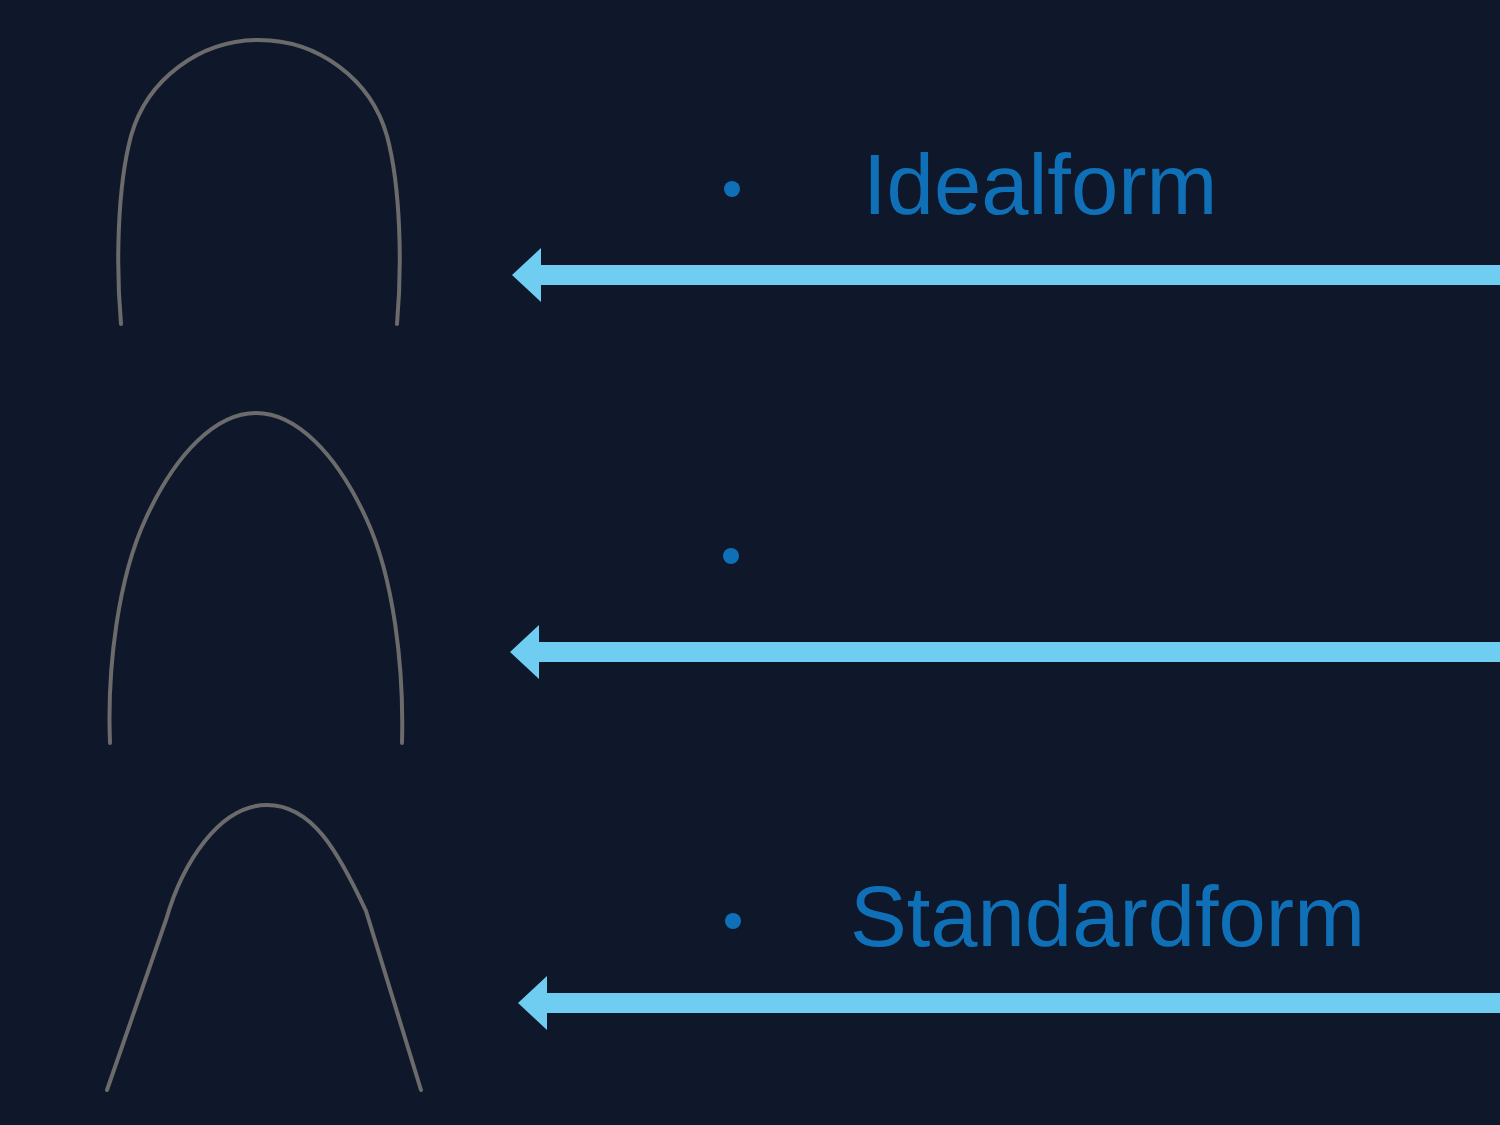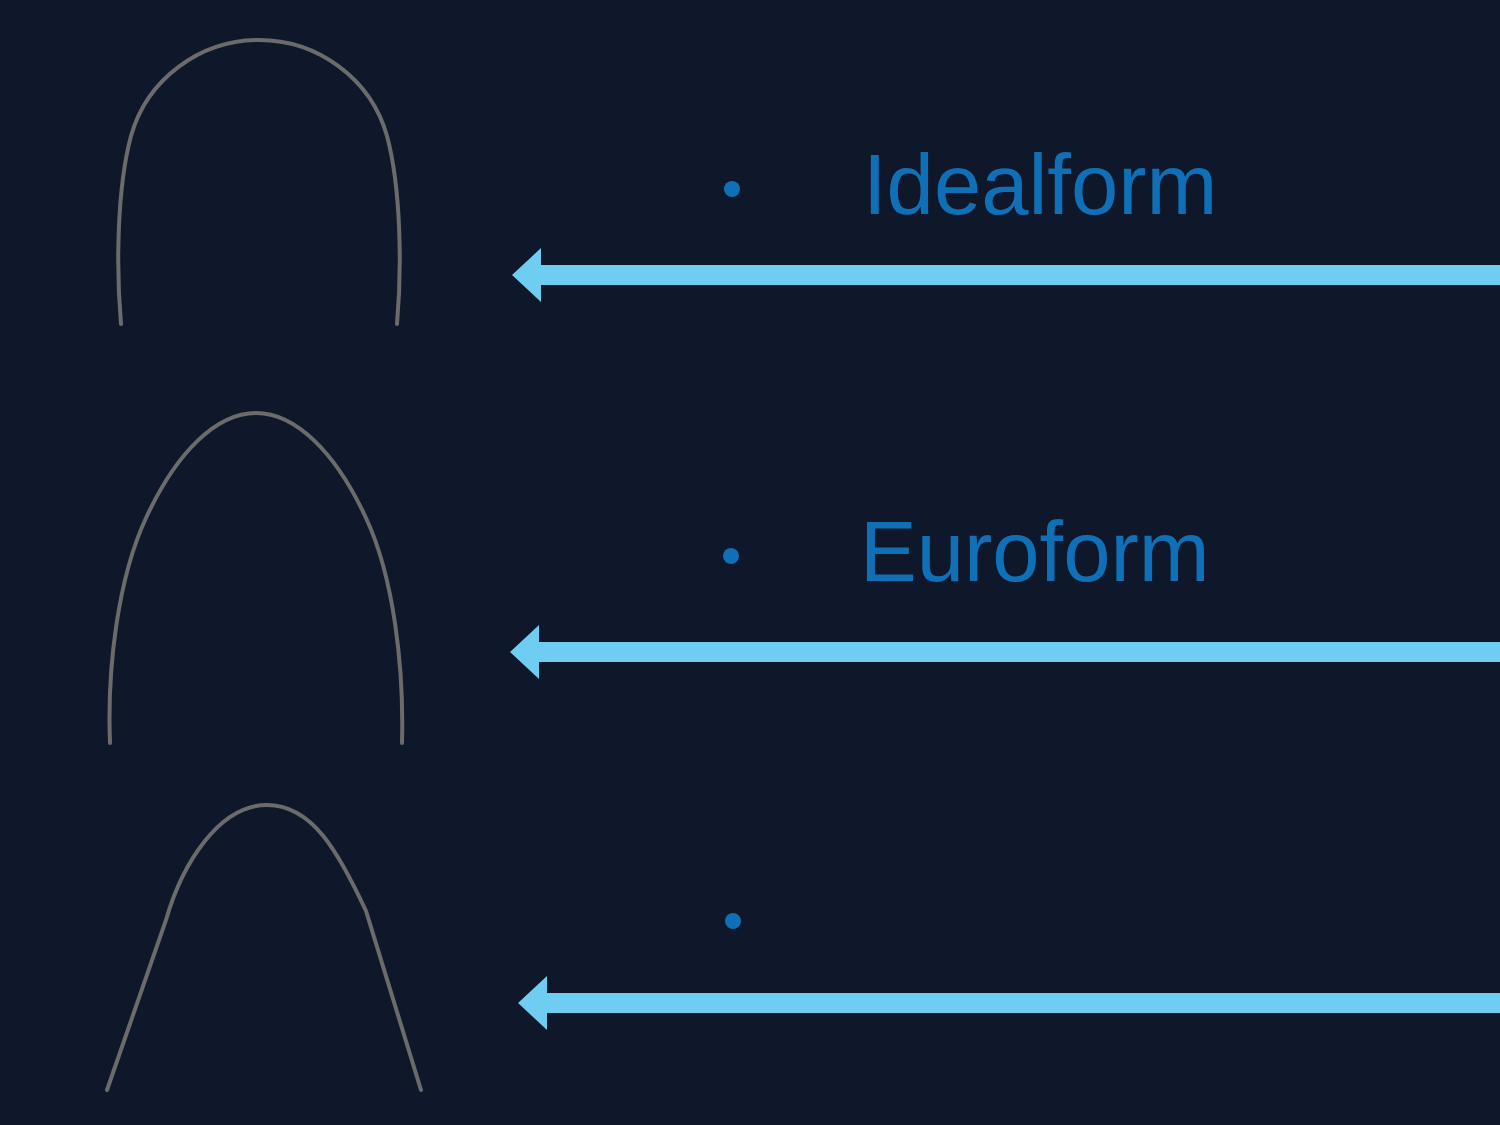--- a/index.html
+++ b/index.html
@@ -83,27 +83,27 @@
 
   <div class="bullet" id="bullet-1"></div>
   <div class="label" id="label-1">Idealform</div>
   <div class="arrow" id="arrow-1">
     <svg width="988" height="54" viewBox="0 0 988 54" preserveAspectRatio="none" aria-hidden="true">
       <polygon points="0,27 29,0 29,17 988,17 988,37 29,37 29,54"></polygon>
     </svg>
   </div>
 
   <div class="bullet" id="bullet-2"></div>
-  <div class="label" id="label-2">Euroform</div>
   <div class="arrow" id="arrow-2">
     <svg width="990" height="54" viewBox="0 0 990 54" preserveAspectRatio="none" aria-hidden="true">
       <polygon points="0,27 29,0 29,17 990,17 990,37 29,37 29,54"></polygon>
     </svg>
   </div>
 
   <div class="bullet" id="bullet-3"></div>
+  <div class="label" id="label-3">Standardform</div>
   <div class="arrow" id="arrow-3">
     <svg width="982" height="54" viewBox="0 0 982 54" preserveAspectRatio="none" aria-hidden="true">
       <polygon points="0,27 29,0 29,17 982,17 982,37 29,37 29,54"></polygon>
     </svg>
   </div>
 
 </div>
 
 </body></html>

